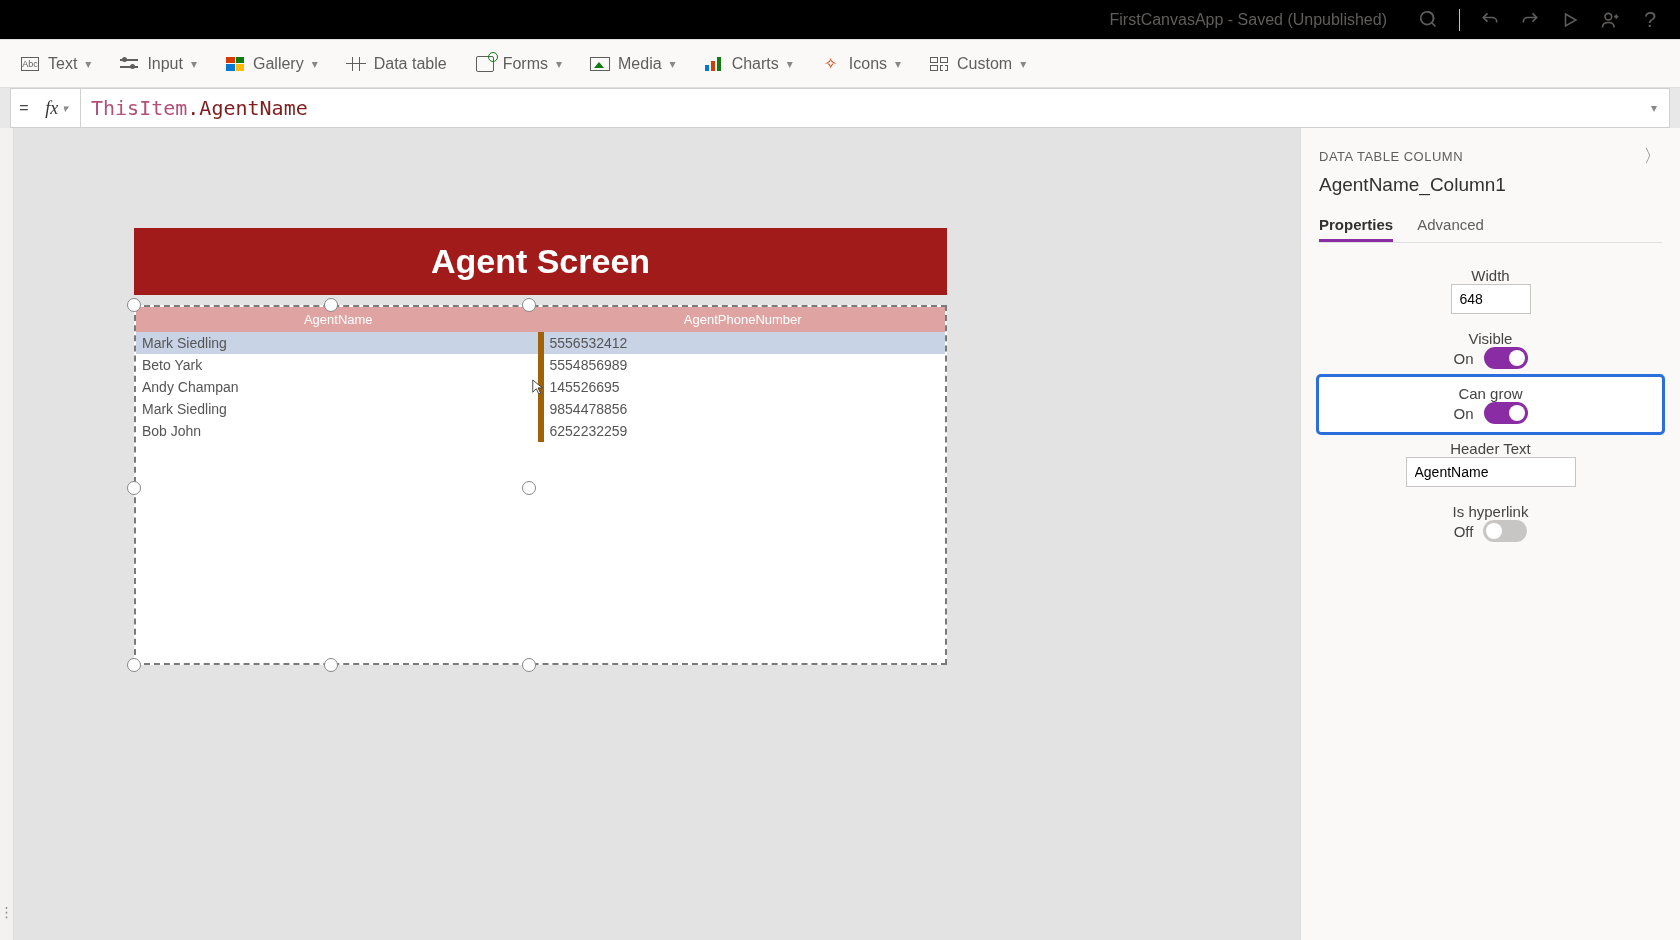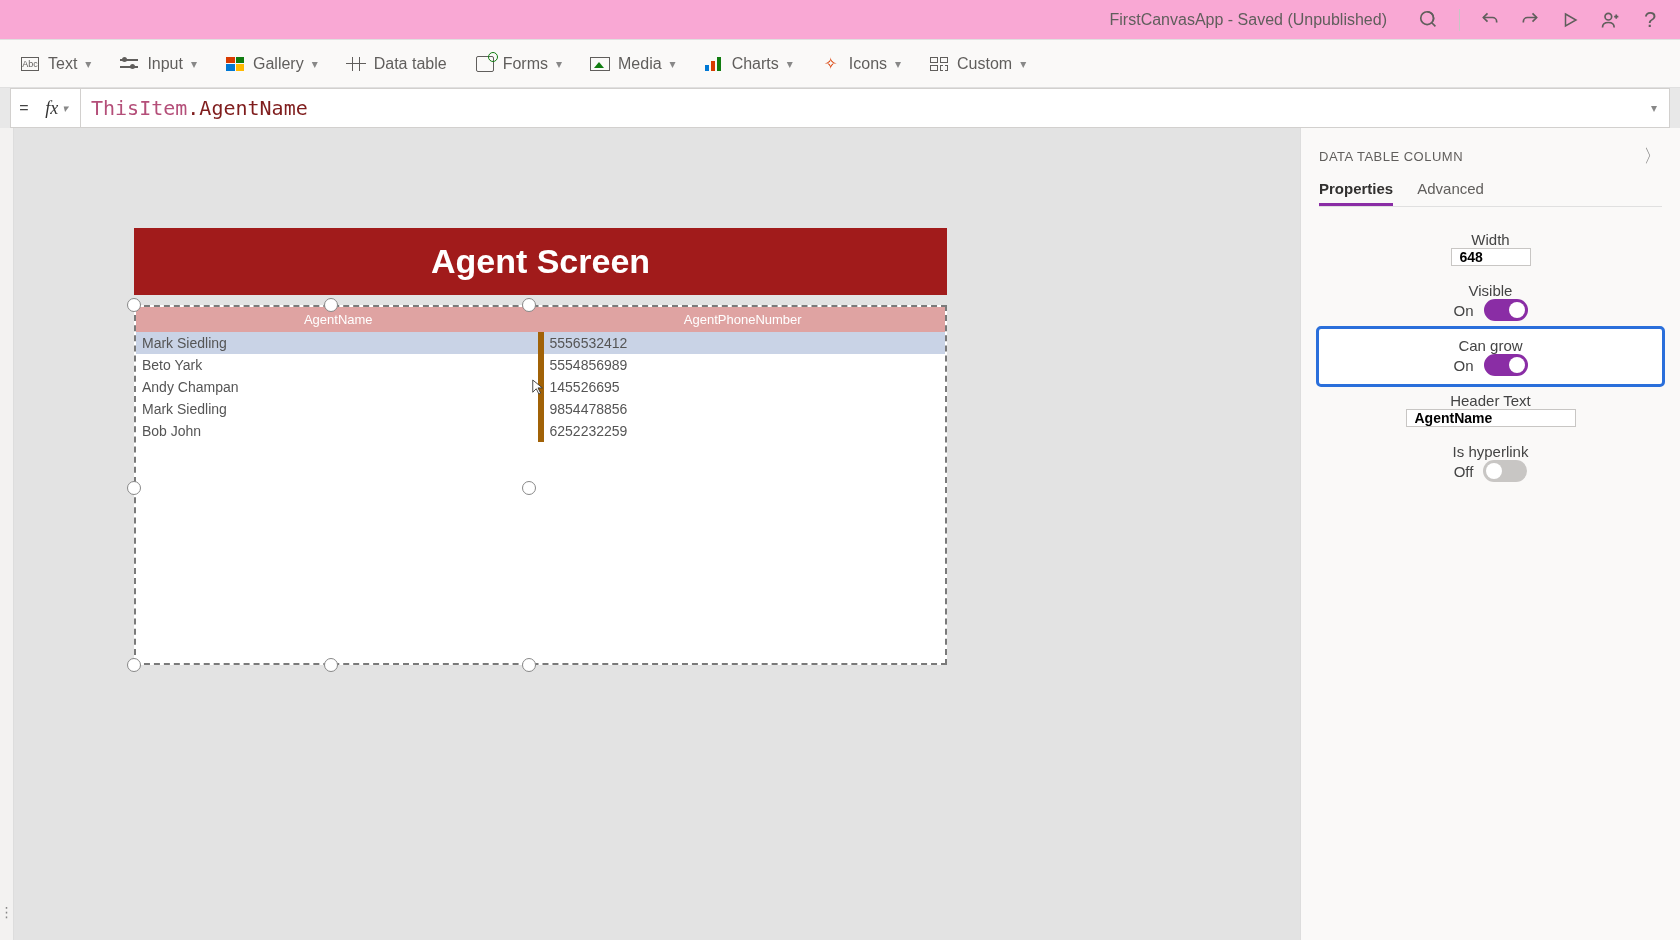--- a/index.html
+++ b/index.html
@@ -9,21 +9,21 @@
   color: #333;
   background: #e8e8e8;
   width: 1680px;
   height: 940px;
   overflow: hidden;
 }
 
 
 .titlebar {
   height: 40px;
-  background: #f9a8d4;
+  background: #000000;
   display: flex;
   align-items: center;
   justify-content: flex-end;
   padding: 0 16px;
   border-bottom: 1px solid #e0e0e0;
   gap: 12px;
 }
 .titlebar .title-text { font-size: 16px; color: #605e5c; margin-right: 16px; }
 .titlebar .tb-icon {
   width: 28px; height: 28px; display: flex; align-items: center; justify-content: center;
@@ -120,21 +120,21 @@
 .proppanel .tab { padding:6px 0; font-size:15px; color:#605e5c; cursor:pointer; }
 .proppanel .tab.active { color:#323130; font-weight:600; border-bottom:3px solid #8a2da5; }
 
 .prop-row {
   display:flex; justify-content:space-between; align-items:center;
   padding:8px 4px; font-size:15px; color:#444; border-radius:2px;flex-direction:column;
 }
 .prop-row.highlight { outline:3px solid #2a6fdb; outline-offset:0; background:#fff;}
 .prop-row .pval { display:flex; align-items:center; gap:10px; }
 .prop-row input[type=text]{
-  width:170px; height:18px; border:1px solid #c8c6c4; padding:0 8px; font-size:14px;font-weight:bold;
+  width:170px; height:30px; border:1px solid #c8c6c4; padding:0 8px; font-size:14px;
 }
 .toggle {
   width:44px; height:22px; border-radius:11px; position:relative; cursor:pointer;
 }
 .toggle.on { background:#8a2da5; }
 .toggle.off { background:#c8c6c4; }
 .toggle .knob {
   position:absolute; width:16px; height:16px; border-radius:50%; background:#fff; top:3px;
 }
 .toggle.on .knob { right:3px; }
@@ -360,20 +360,21 @@
         <div class="sel-handle" style="left:388px; top:353px;"></div>
       </div>
     </div>
   </div>
 
   <div class="proppanel">
     <div class="pp-head">
       <span>DATA TABLE COLUMN</span>
       <span class="chev">〉</span>
     </div>
+    <div class="pp-name">AgentName_Column1</div>
     <div class="tabs">
       <div class="tab active">Properties</div>
       <div class="tab">Advanced</div>
     </div>
 
     <div class="prop-row">
       <span>Width</span>
       <span class="pval">
         <input type="text" style="width: 80px;" value="648">
       </span>

